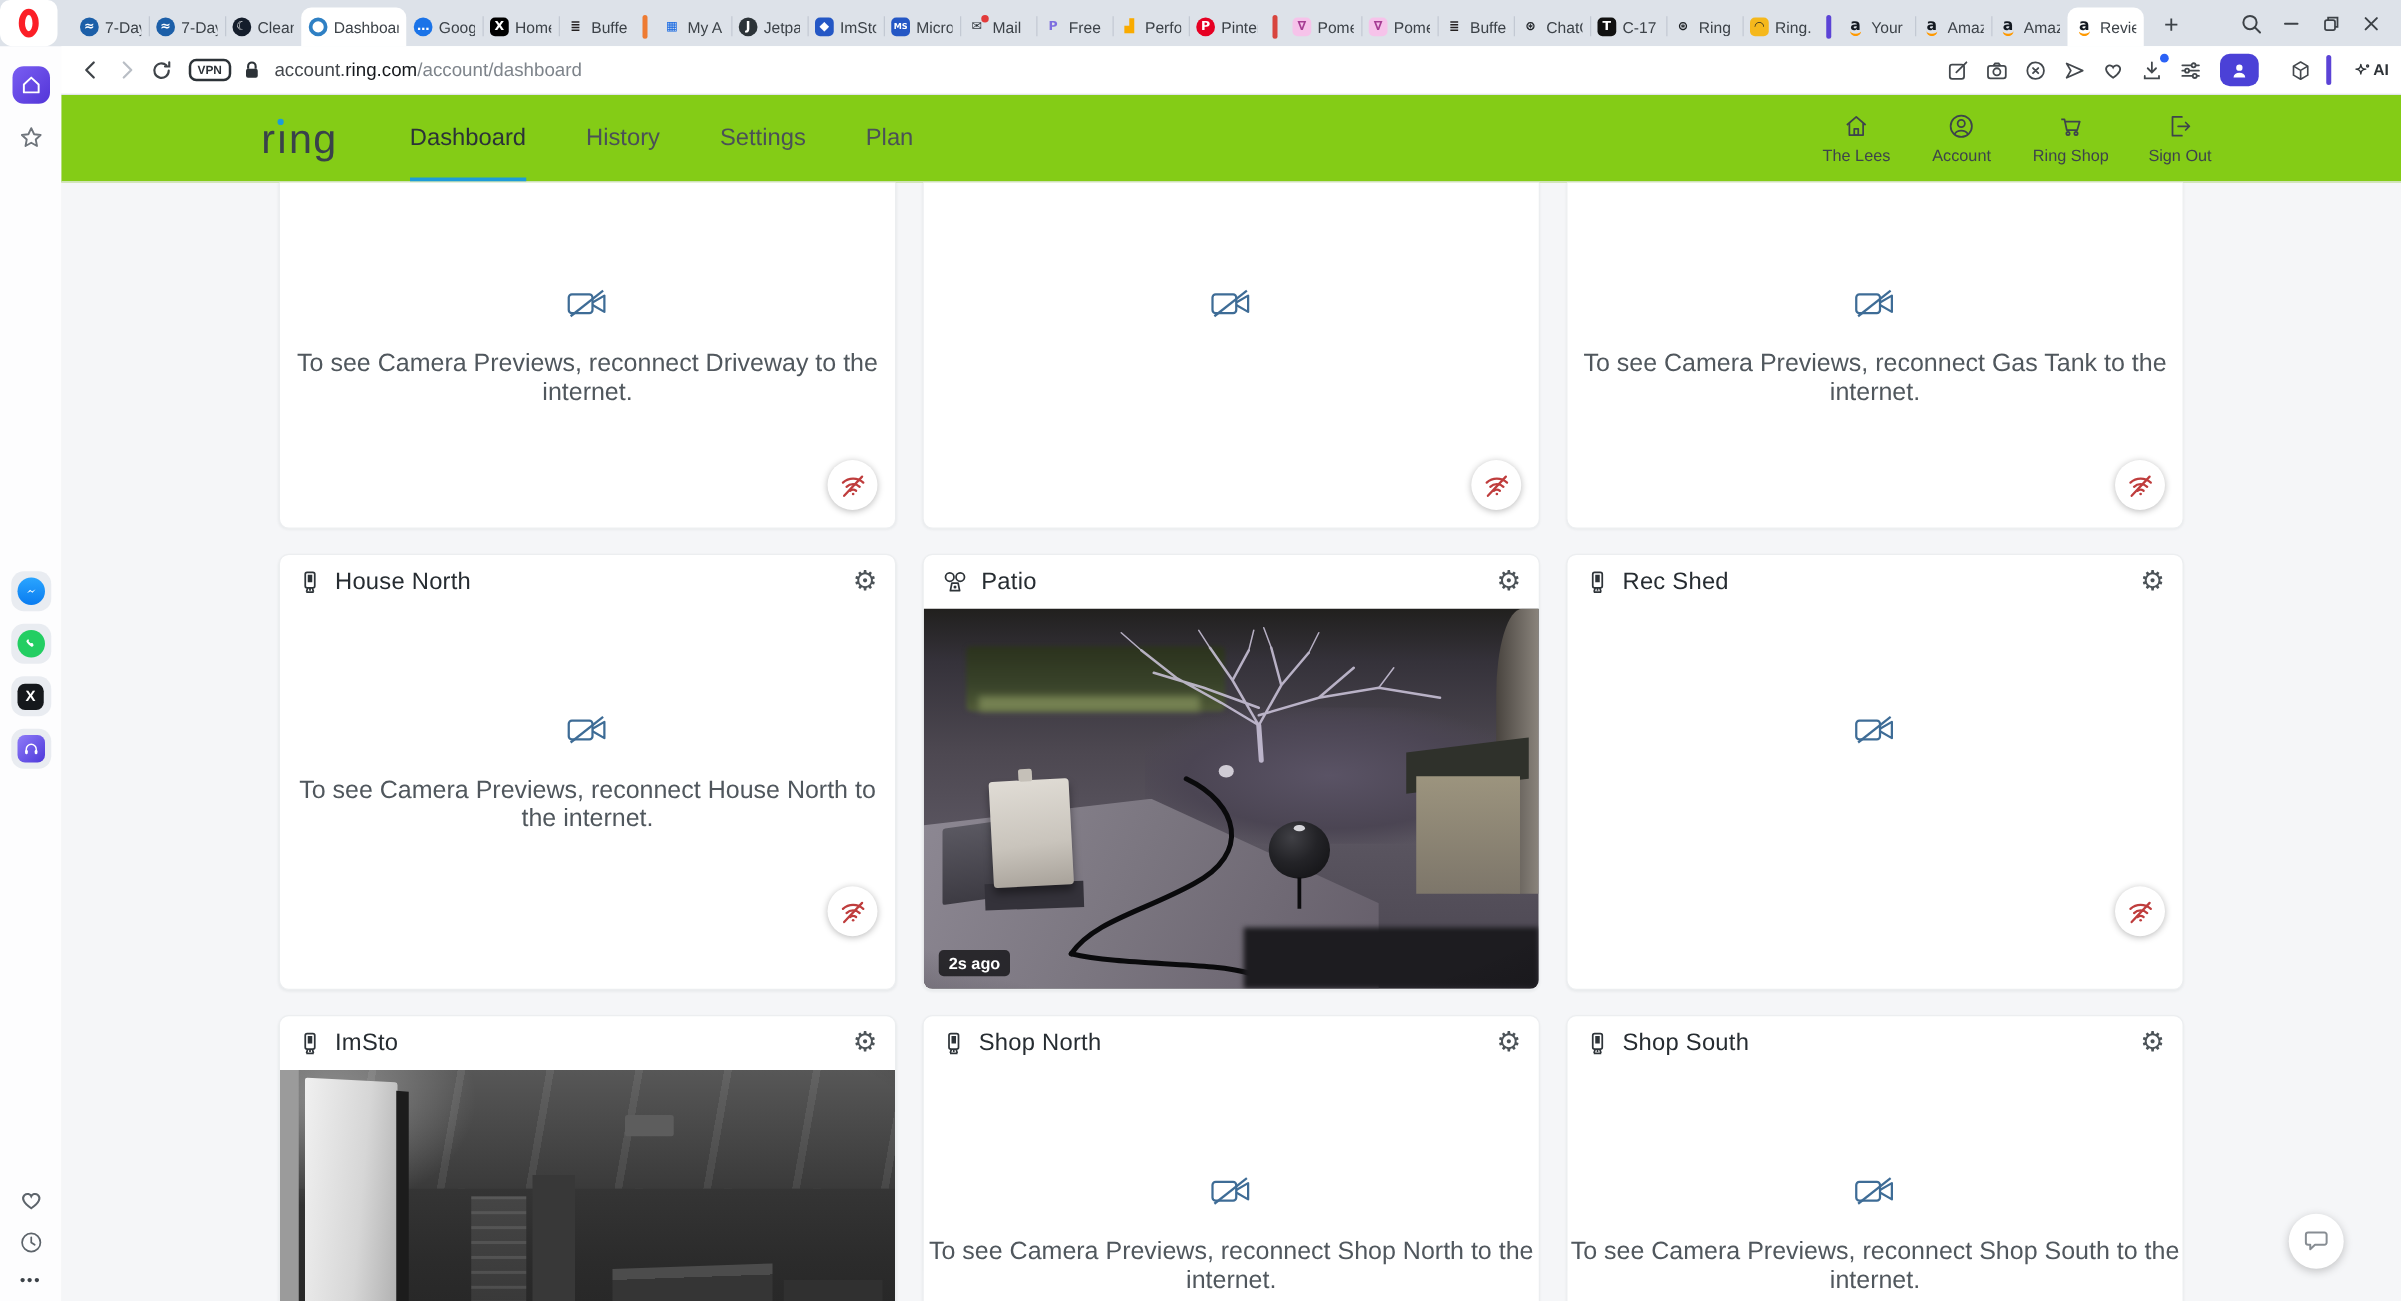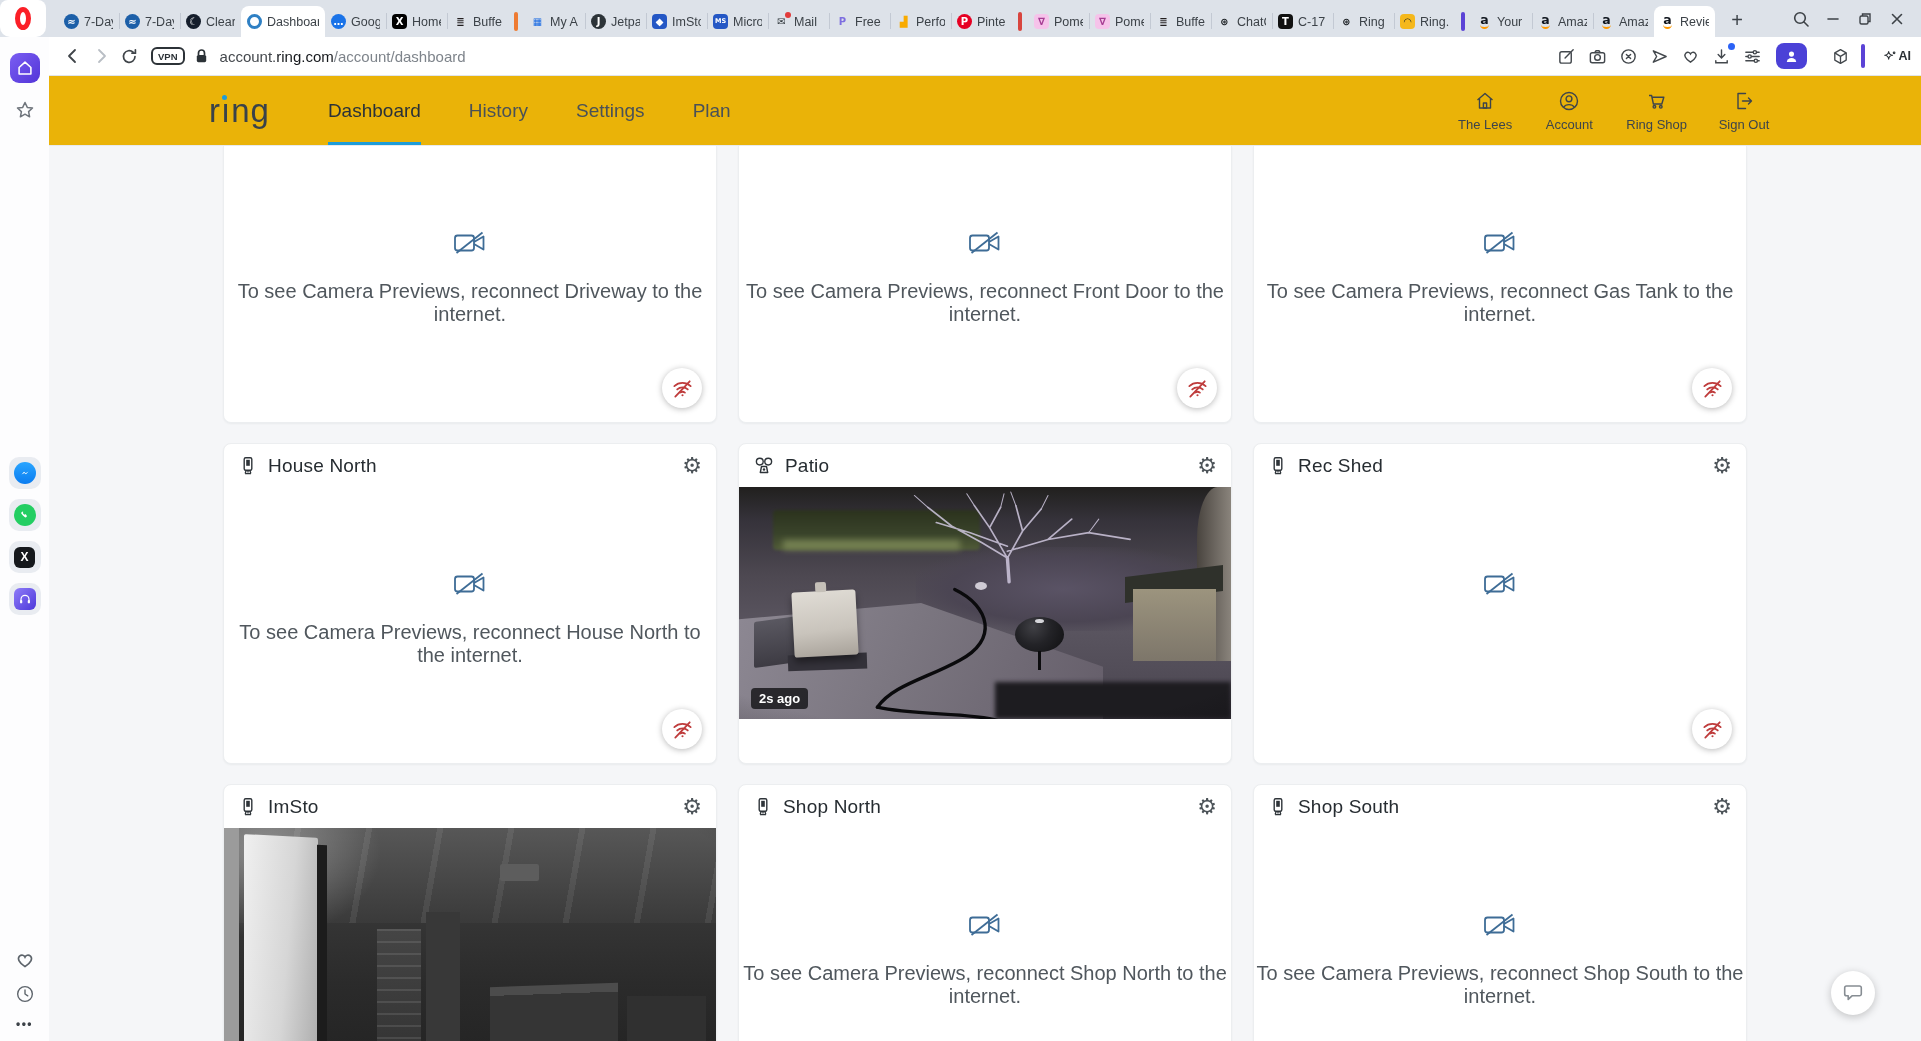--- a/index.html
+++ b/index.html
@@ -76,21 +76,21 @@
     color:#43484d;position:relative}
   .dl-dot{position:absolute;top:0;right:0;width:7px;height:7px;border-radius:50%;background:#2b62f6}
   .profile-btn{width:31px;height:26px;border-radius:8px;background:#4b41d7;display:flex;
     align-items:center;justify-content:center;margin-left:5px}
   .panel-group{display:flex;align-items:center;margin-left:16px;gap:7px}
   .panel-bar{width:4px;height:24px;border-radius:2px;background:#5b43d6}
   .aria{display:flex;align-items:center;gap:2px;color:#2c3136;font-size:12.5px;font-weight:bold;margin-left:12px}
 
   
   .page{flex:1;background:#f5f6f8;border-top:1px solid #e1e5ea;position:relative;overflow:hidden}
-  .ring-header{height:70px;background:#eab308;border-bottom:1px solid #e8eaed;display:flex;
+  .ring-header{height:70px;background:#84cc16;border-bottom:1px solid #e8eaed;display:flex;
     align-items:center;padding:0 150px 0 160px}
   .ring-logo{font-size:33px;color:#39424a;letter-spacing:1px;line-height:1}
   .ring-logo .ri{position:relative}
   .ridot{position:absolute;left:1px;top:3px;width:5px;height:5px;border-radius:50%;background:#1d9cd8}
   .ring-nav{display:flex;margin-left:34px;height:100%}
   .nav-item{font-size:19px;color:#4a5157;margin:0 24px;display:flex;align-items:center;height:100%;
     border-bottom:3px solid transparent;padding-top:3px}
   .nav-item.active{color:#2b3238;border-bottom-color:#1d9cd8}
   .ring-actions{margin-left:auto;display:flex;gap:30px}
   .action{display:flex;flex-direction:column;align-items:center;gap:4px;color:#3d444b;
@@ -108,21 +108,21 @@
   .off-body{position:relative;height:276px}
   .cam-off{position:absolute;top:84px;left:0;right:0;display:flex;justify-content:center}
   .off-msg{position:absolute;top:134px;left:0;right:0;text-align:center;font-size:20px;color:#50575d}
   .wifi-btn{position:absolute;right:14px;bottom:14px;width:40px;height:40px;border-radius:50%;
     background:#fff;border:none;box-shadow:0 1px 6px rgba(0,0,0,.28);display:flex;
     align-items:center;justify-content:center}
   .ts-badge{position:absolute;left:12px;bottom:10px;background:rgba(15,15,18,.78);color:#fff;
     font-size:13px;font-weight:bold;padding:3px 8px;border-radius:4px;z-index:5}
 
   
-  .scene{position:relative;height:232px;overflow:hidden}
+  .scene{position:relative;height:304px;overflow:hidden}
   .scene.patio{background:linear-gradient(180deg,#21201e 0%,#35323a 14%,#4d4851 38%,#5a5560 60%,#514c57 82%,#3f3b44 100%)}
   .scene.patio>div,.scene.patio>svg{position:absolute}
   .p-hedge{left:7%;top:10%;width:42%;height:17%;background:linear-gradient(180deg,#2b321d,#39432a 60%,#515c38);filter:blur(1.5px);border-radius:4px}
   .p-hedge-lit{left:9%;top:23%;width:36%;height:4%;background:#83905c;filter:blur(3px);opacity:.75}
   .p-mulch{left:36%;top:26%;width:60%;height:36%;background:radial-gradient(ellipse at 50% 50%,#5a5365 0%,#4b4553 55%,rgba(75,69,83,0) 78%)}
   .p-spot{left:48%;top:41%;width:2.5%;height:3.5%;background:#cfcbd4;border-radius:50%;filter:blur(.5px)}
   .p-concrete{left:0;top:50%;width:74%;height:50%;background:linear-gradient(115deg,#8d8893 0%,#7b7680 45%,#655e6a 100%);clip-path:polygon(0 14%,50% 0,100% 55%,100% 100%,0 100%)}
   .p-wall{right:0;top:0;width:7%;height:75%;background:linear-gradient(90deg,#49443f,#8a847c);border-top-left-radius:60% 30%}
   .p-tree{left:24%;top:0;width:62%;height:62%}
   .p-smoker{left:11%;top:45%;width:13%;height:28%;background:linear-gradient(175deg,#e0dcd5 0%,#c9c4bc 60%,#a8a29a 100%);border-radius:3px;transform:rotate(-3deg);box-shadow:0 5px 7px rgba(0,0,0,.4)}
@@ -591,21 +591,20 @@
           </div>
           <div class="card offline-top">
             <div class="off-body">
               <div class="cam-off">
                 <svg width="34" height="26" viewBox="0 0 34 26" fill="none" stroke="#3e6c96" stroke-width="1.8" stroke-linejoin="round">
                   <rect x="2" y="5.5" width="19" height="15" rx="2.5"></rect>
                   <path d="M21 12 L30.5 6.5 V19.5 L21 14"></path>
                   <path d="M3.5 23 L29.5 2.5"></path>
                 </svg>
               </div>
-              <div class="off-msg">To see Camera Previews, reconnect Front Door to the internet.</div>
               <button class="wifi-btn">
                 <span style="display:flex">
                   <svg width="23" height="23" viewBox="0 0 24 24" fill="none" stroke="#bf3d3d" stroke-width="1.9" stroke-linecap="round">
                     <path d="M3.5 9.5 a12.5 12.5 0 0 1 17 0"></path>
                     <path d="M6.5 13 a8 8 0 0 1 11 0"></path>
                     <path d="M9.5 16.3 a4.3 4.3 0 0 1 5 0"></path>
                     <circle cx="12" cy="19" r="1.1" fill="#bf3d3d" stroke="none"></circle>
                     <path d="M4.5 20.5 L19.5 4.5"></path>
                   </svg>
                 </span>

